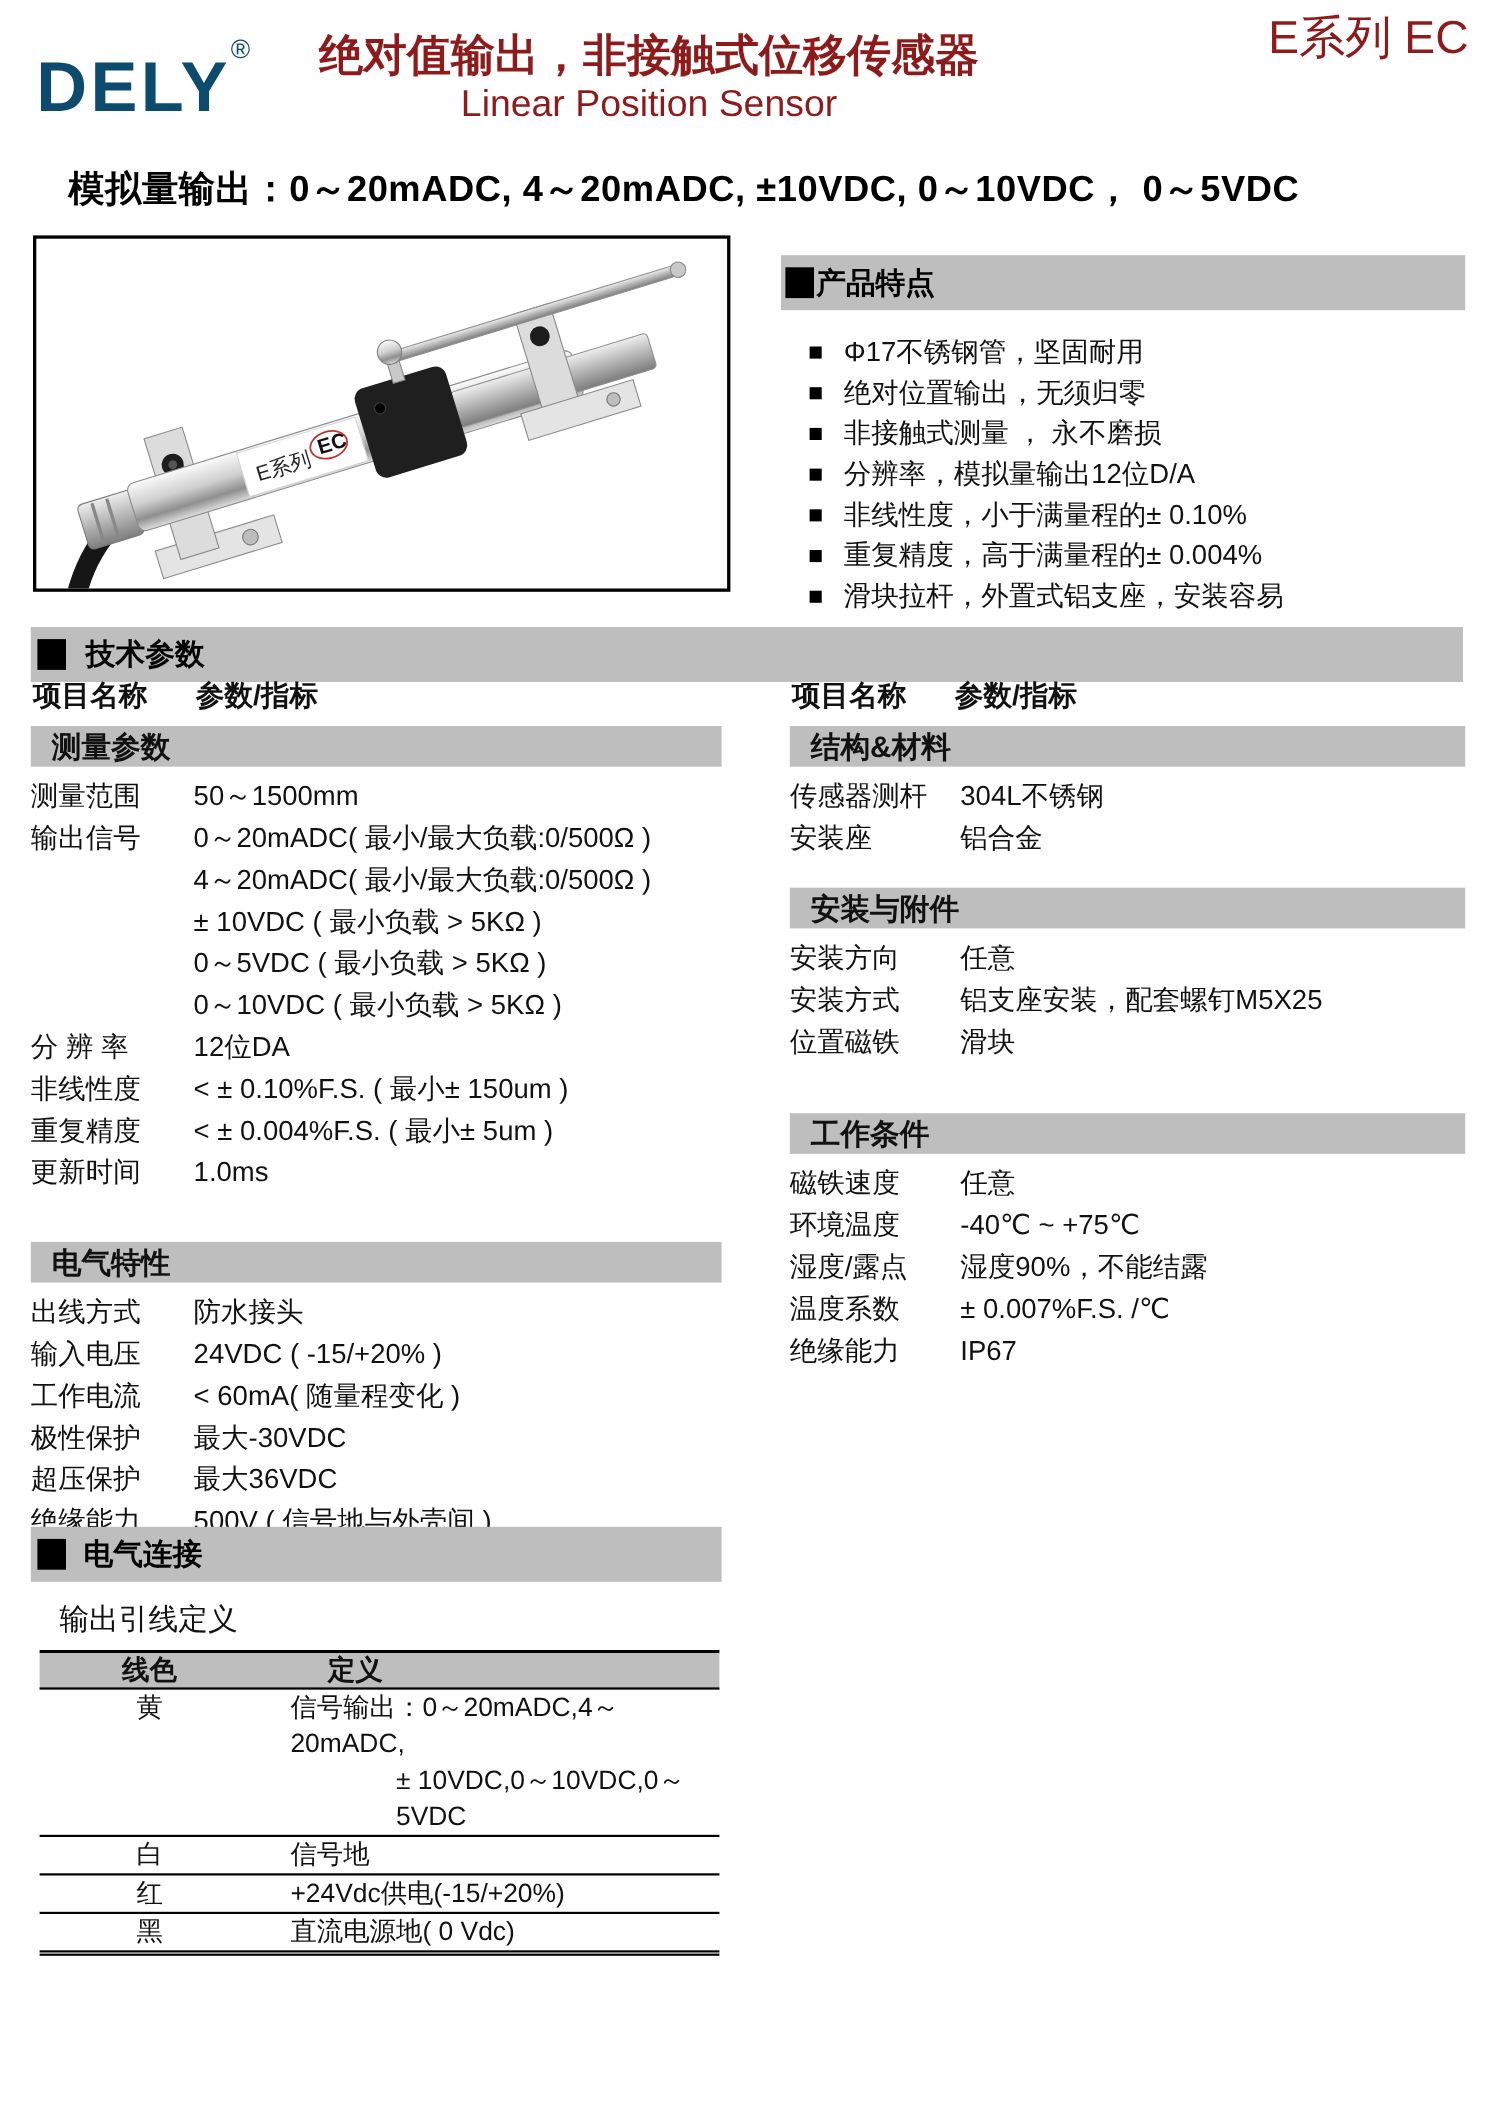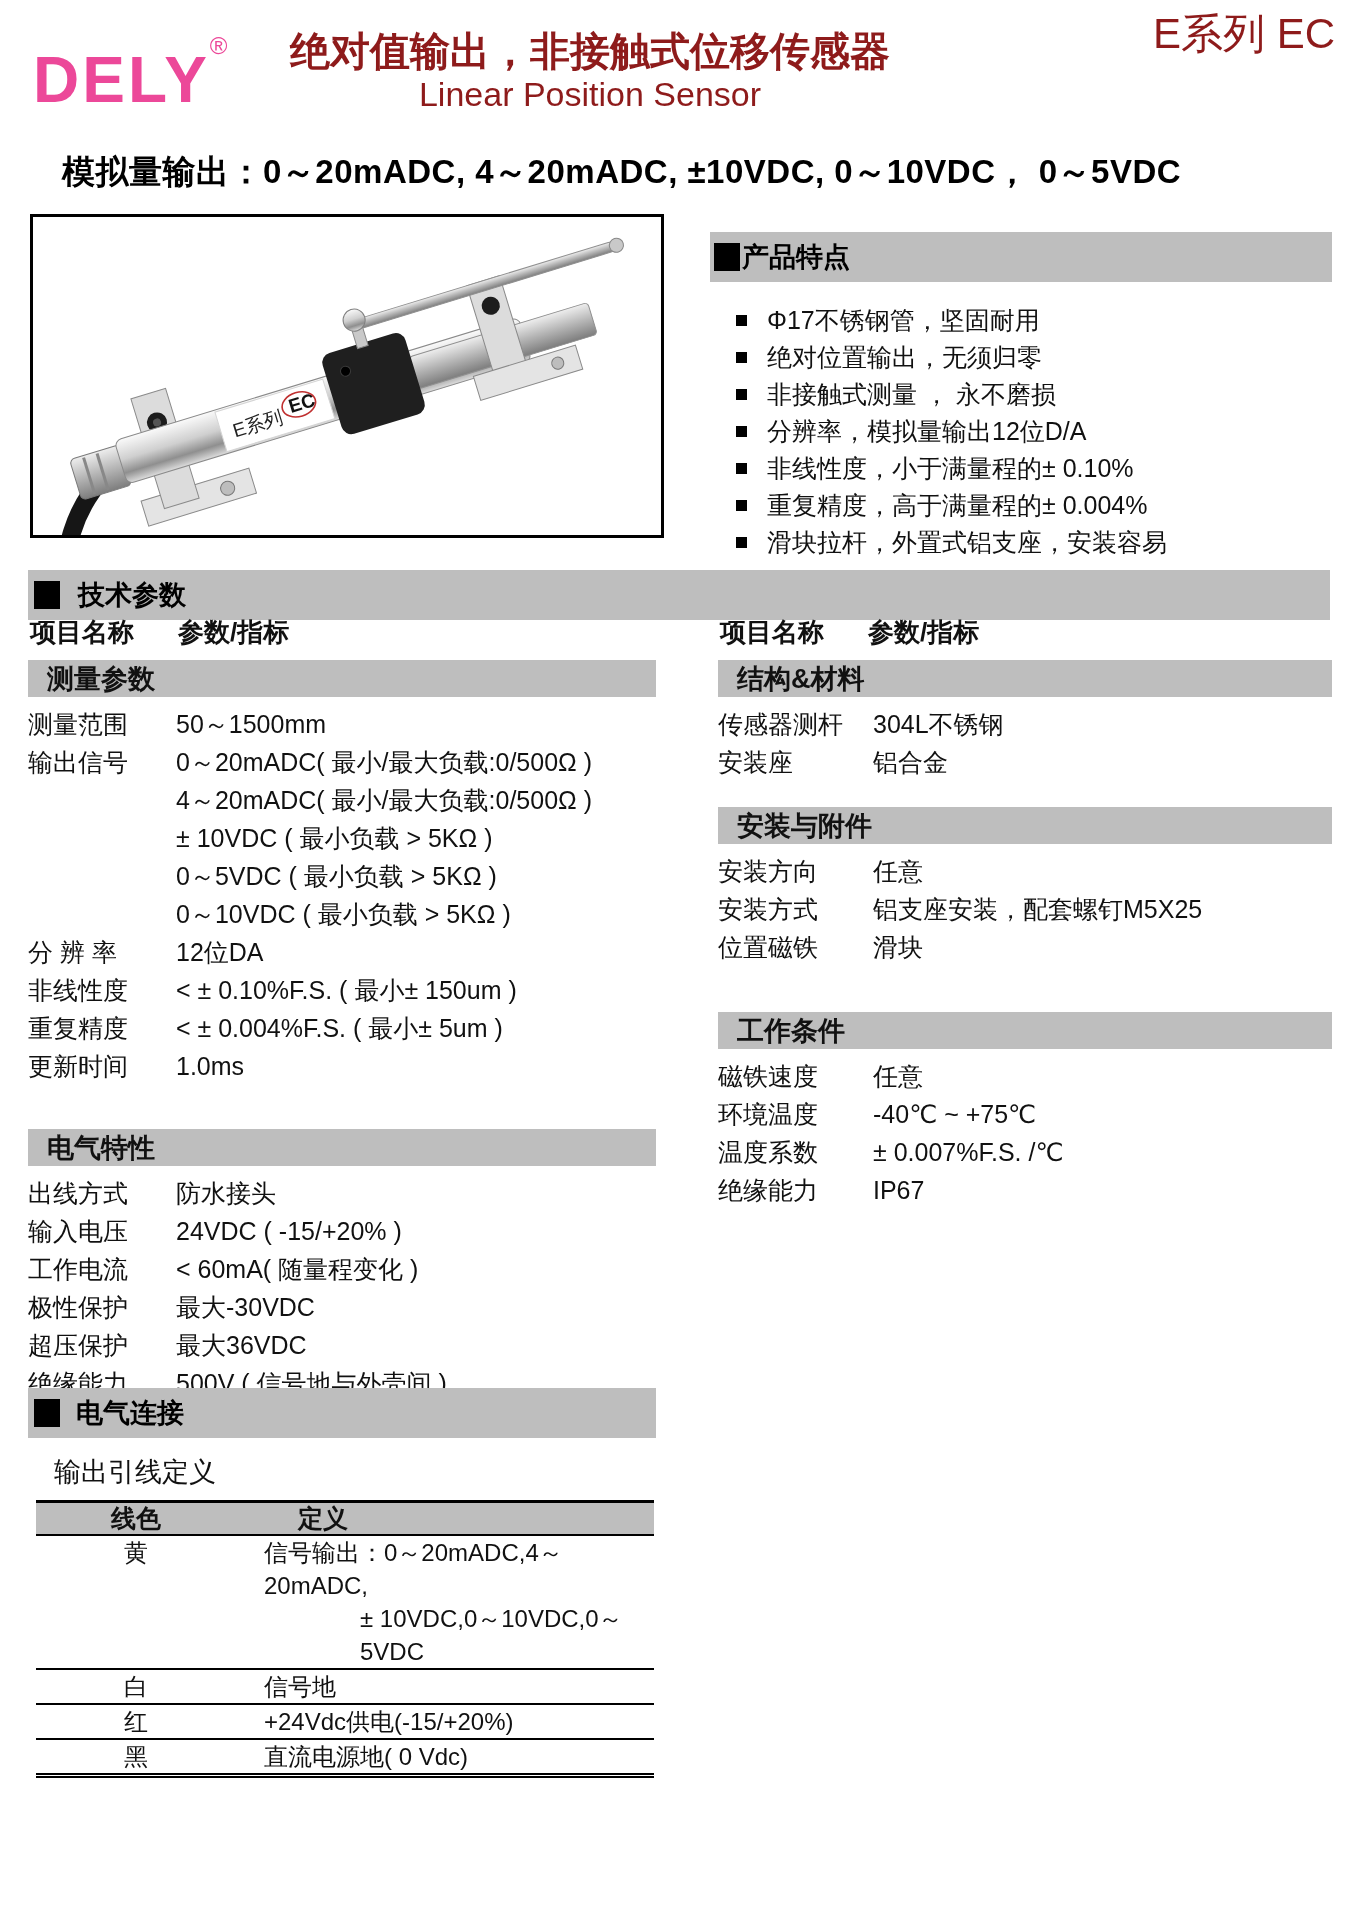--- a/index.html
+++ b/index.html
@@ -4,21 +4,21 @@
 <style>
   html,body{margin:0;padding:0;}
   body{
     width:1357px;height:1920px;position:relative;background:#fff;
     font-family:"Liberation Sans","DejaVu Sans",sans-serif;color:#111;
     overflow:hidden;
   }
   .abs{position:absolute;}
 
   
-  #logo{left:33px;top:34px;font-size:64px;font-weight:800;color:#ec4899;letter-spacing:3px;line-height:1;}
+  #logo{left:33px;top:34px;font-size:64px;font-weight:800;color:#0c4a6e;letter-spacing:3px;line-height:1;}
   #logo sup{font-size:24px;font-weight:400;vertical-align:48px;letter-spacing:0;}
   #title-block{left:270px;top:26px;width:640px;text-align:center;color:#8E1B1B;}
   #title-cn{font-size:40px;font-weight:700;line-height:1.25;}
   #title-en{font-size:34px;font-weight:400;line-height:1.1;}
   #series{right:22px;top:6px;font-size:42px;color:#8E1B1B;font-weight:500;}
   #analog{left:62px;top:150px;font-size:33px;font-weight:700;color:#000;letter-spacing:.5px;white-space:nowrap;}
 
   
   #image-box{left:30px;top:214px;width:628px;height:318px;border:3px solid #000;background:#fff;}
   #image-box svg{display:block;width:100%;height:100%;}
@@ -271,20 +271,24 @@
   <div class="group-bar gap-xl">工作条件</div>
   <div class="row">
       <span class="lbl">磁铁速度</span>
       <span class="val">任意</span>
     </div>
   <div class="row">
       <span class="lbl">环境温度</span>
       <span class="val">-40℃ ~ +75℃</span>
     </div>
   <div class="row">
+      <span class="lbl">湿度/露点</span>
+      <span class="val">湿度90%，不能结露</span>
+    </div>
+  <div class="row">
       <span class="lbl">温度系数</span>
       <span class="val">± 0.007%F.S. /℃</span>
     </div>
   <div class="row">
       <span class="lbl">绝缘能力</span>
       <span class="val">IP67</span>
     </div>
 </div>
 
 <div class="abs" id="connection">

